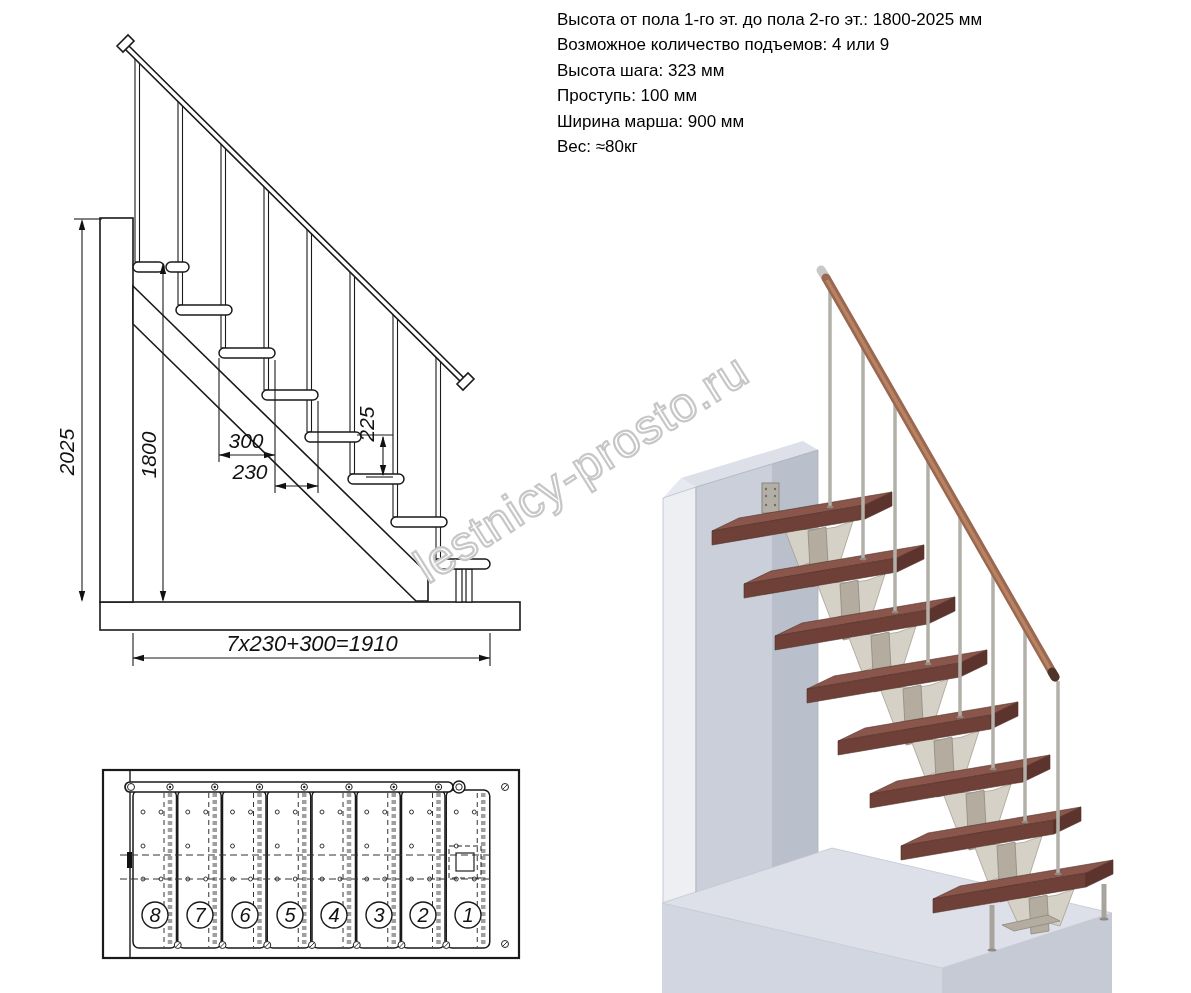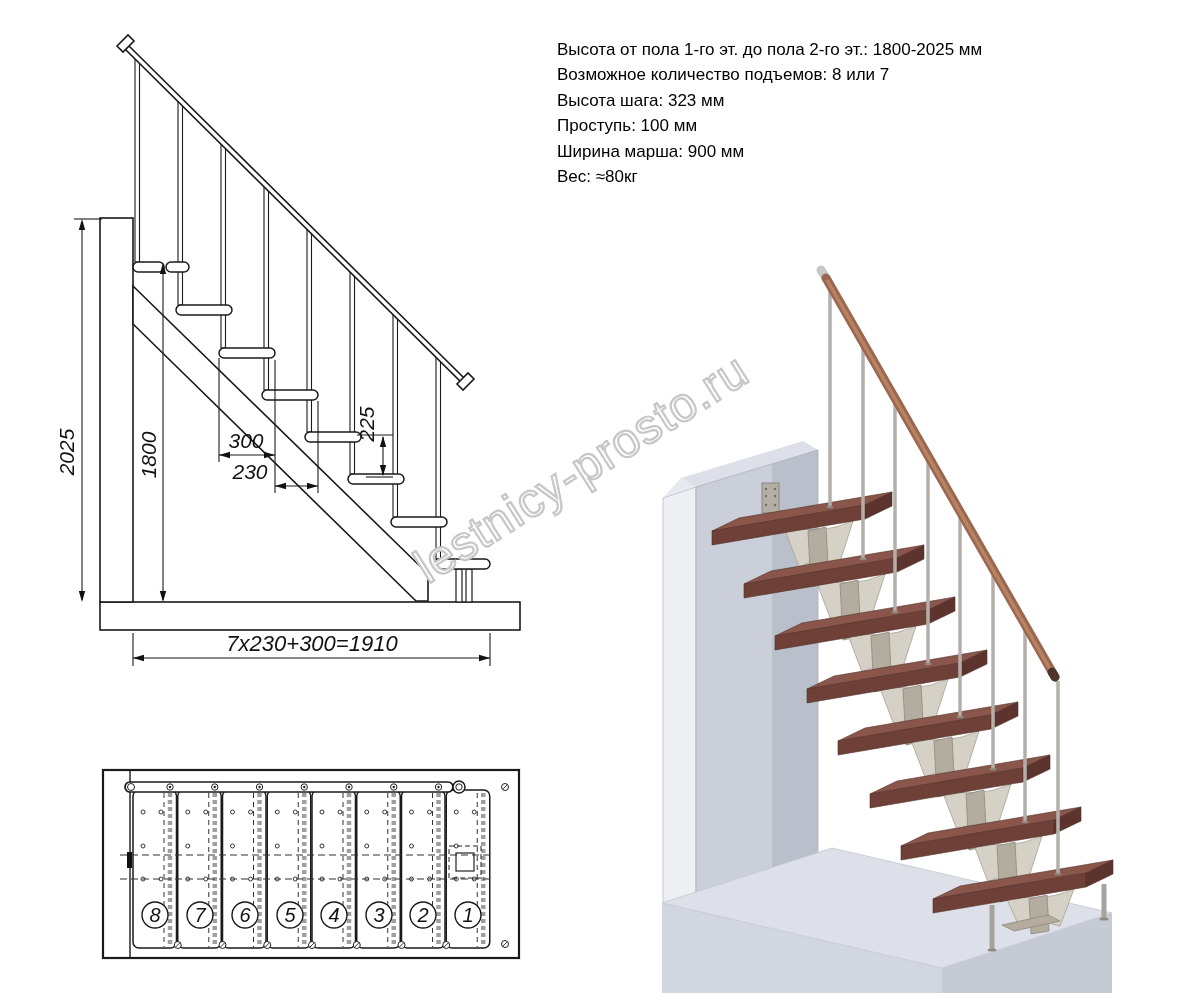--- a/index.html
+++ b/index.html
@@ -1,19 +1,19 @@
 <!DOCTYPE html>
 <html><head>
 <meta charset="utf-8">
 <style>
   html,body{margin:0;padding:0;background:#fff;}
   .canvas{position:relative;width:1191px;height:993px;background:#fff;overflow:hidden;
           font-family:"Liberation Sans",sans-serif;}
   .layer{position:absolute;}
-  .specs{left:557px;top:37px;width:520px;font-size:17px;line-height:25.4px;color:#000;}
+  .specs{left:557px;top:7px;width:520px;font-size:17px;line-height:25.4px;color:#000;}
   .specs div{white-space:nowrap;}
   svg text.dim{font-family:"Liberation Sans",sans-serif;font-style:italic;font-size:21px;fill:#111;}
   svg text.dimbig{font-family:"Liberation Sans",sans-serif;font-style:italic;font-size:22px;fill:#111;}
   svg text.stepnum{font-family:"Liberation Sans",sans-serif;font-style:italic;font-size:20px;fill:#111;}
   svg text.wm{font-family:"Liberation Sans",sans-serif;font-size:48px;letter-spacing:1px;}
   .ln{stroke:#1a1a1a;fill:none;}
   .shape{stroke:#1a1a1a;fill:#fff;}
 </style>
 </head>
 <body>
@@ -109,21 +109,21 @@
         <line class="ln" x1="133" y1="658" x2="490" y2="658"></line>
         <polygon fill="#111" points="133,658 144,654.8 144,661.2"></polygon>
         <polygon fill="#111" points="490,658 479,654.8 479,661.2"></polygon>
         <text class="dimbig" text-anchor="middle" x="312" y="651">7x230+300=1910</text>
       </g>
     </g>
   </svg>
 
   <div class="layer specs" style="z-index:2">
     <div>Высота от пола 1-го эт. до пола 2-го эт.: 1800-2025 мм</div>
-    <div>Возможное количество подъемов: 8 или 7</div>
+    <div>Возможное количество подъемов: 4 или 9</div>
     <div>Высота шага: 323 мм</div>
     <div>Проступь: 100 мм</div>
     <div>Ширина марша: 900 мм</div>
     <div>Вес: ≈80кг</div>
   </div>
 
   <svg class="layer" style="left:95px;top:760px;z-index:1" width="440" height="235" viewBox="95 760 440 235">
     <defs>
       <g id="stepDetail">
         <line x1="37" y1="793" x2="37" y2="947" stroke="#9f9f9f" stroke-width="4.5" stroke-dasharray="4 3"></line>

